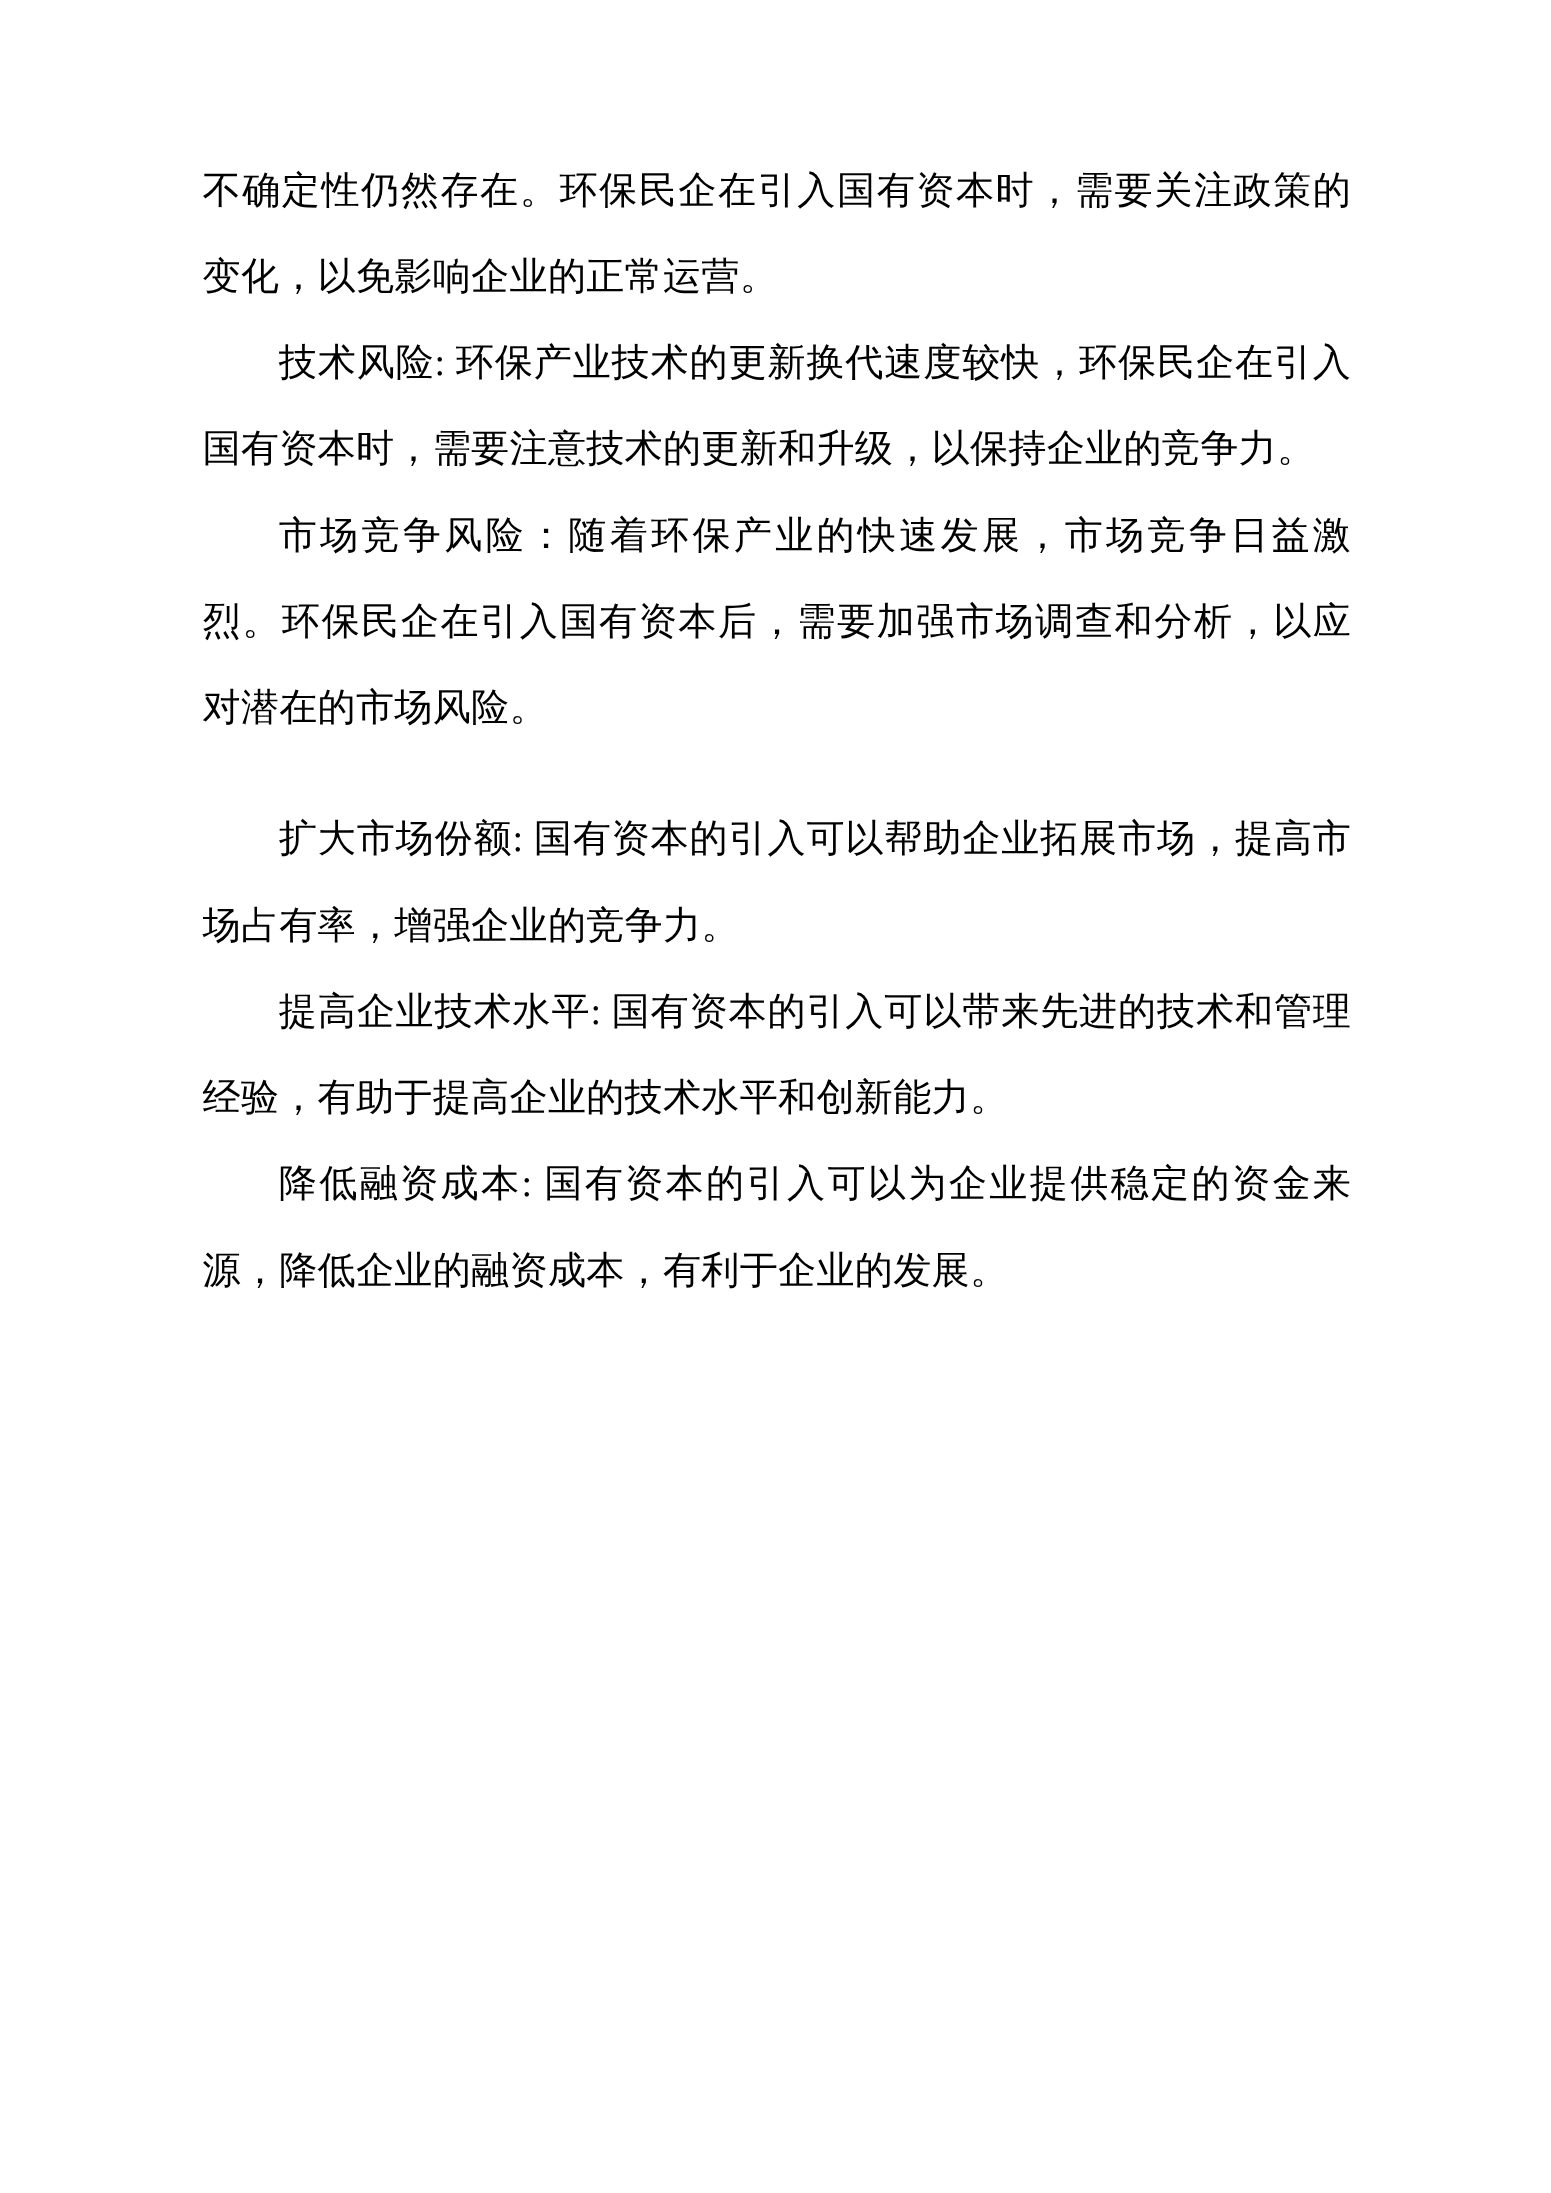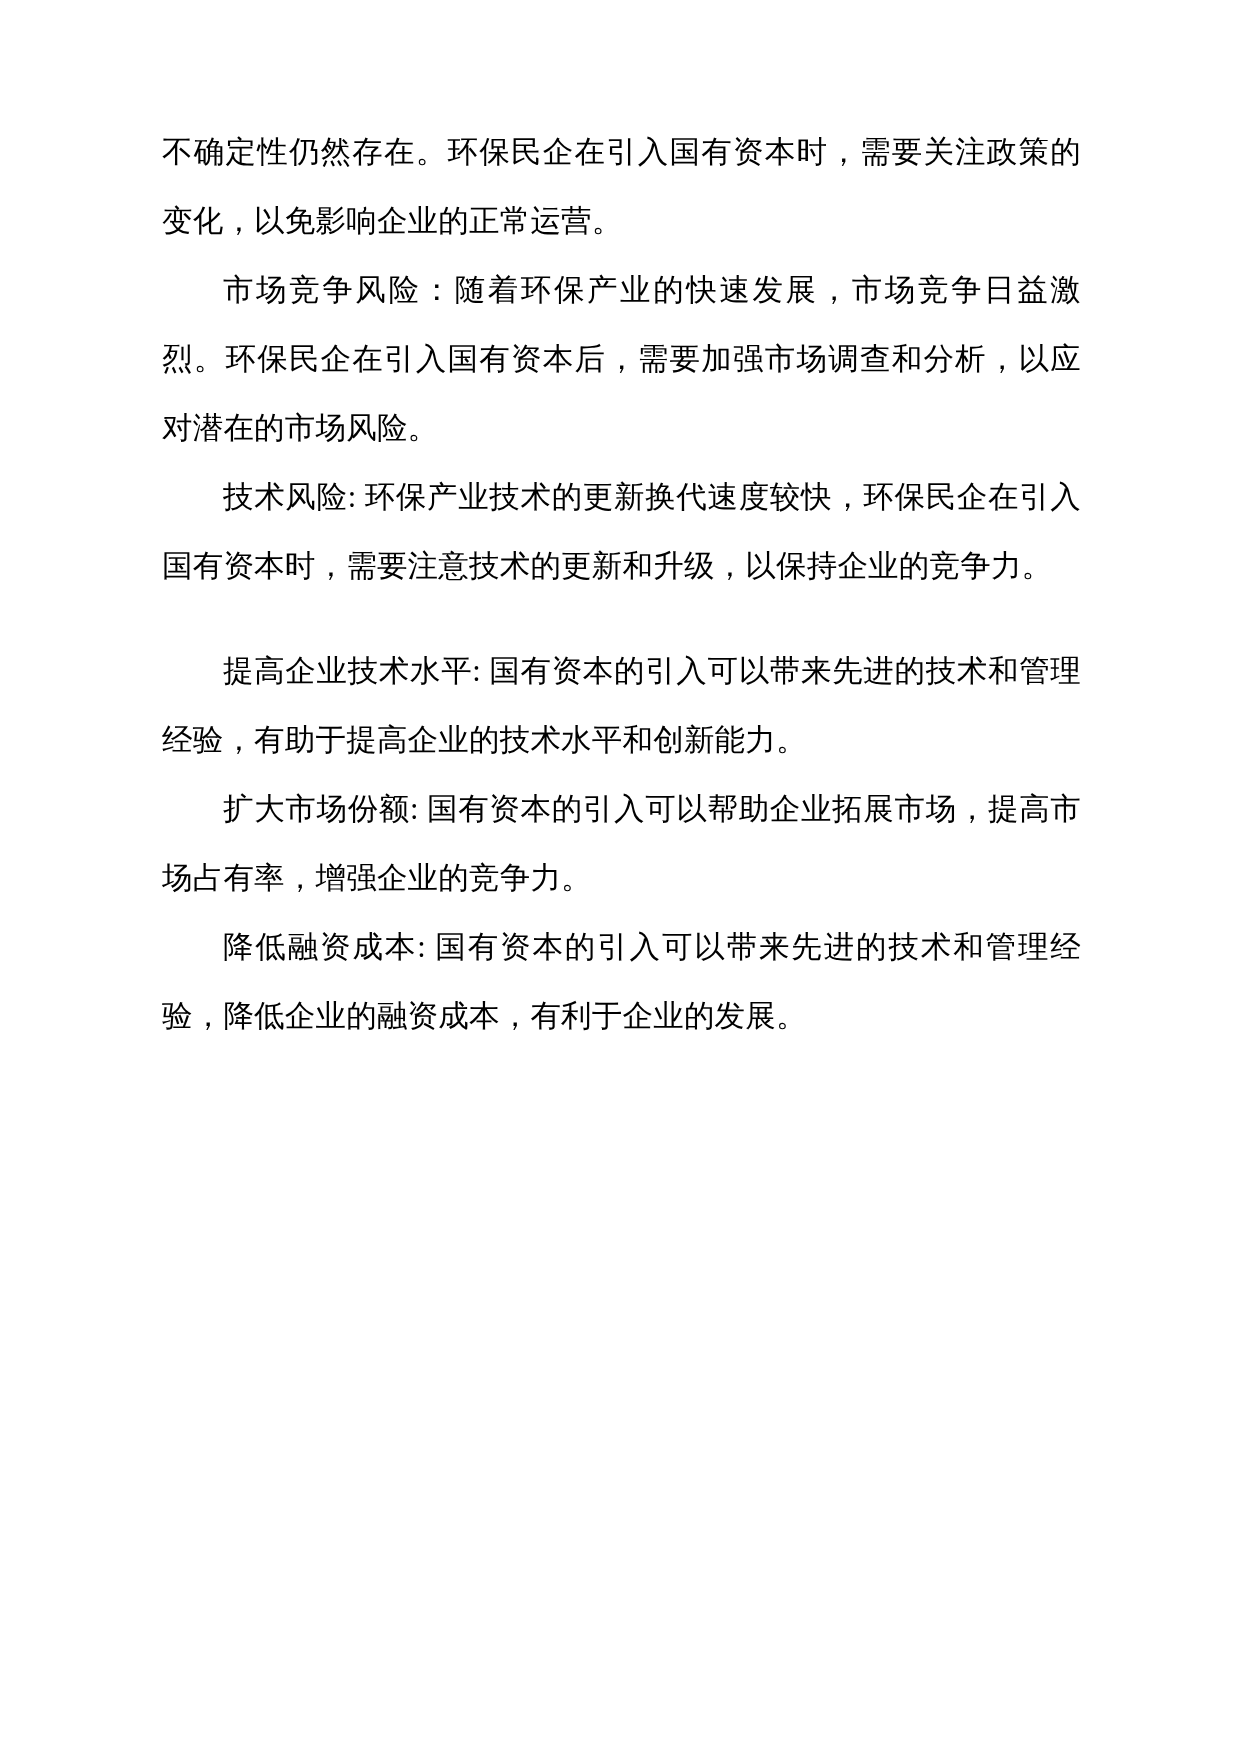--- a/index.html
+++ b/index.html
@@ -49,29 +49,29 @@
   .gap-before-heading { height: 36px; }
 </style>
 </head>
 <body>
 
 <div class="page">
   <div class="doc-body">
 
     <p class="para">不确定性仍然存在。环保民企在引入国有资本时，需要关注政策的变化，以免影响企业的正常运营。</p>
 
+    <p class="para indent">技术风险: 环保产业技术的更新换代速度较快，环保民企在引入国有资本时，需要注意技术的更新和升级，以保持企业的竞争力。</p>
+
     <p class="para indent">市场竞争风险：随着环保产业的快速发展，市场竞争日益激烈。环保民企在引入国有资本后，需要加强市场调查和分析，以应对潜在的市场风险。</p>
-
-    <p class="para indent">技术风险: 环保产业技术的更新换代速度较快，环保民企在引入国有资本时，需要注意技术的更新和升级，以保持企业的竞争力。</p>
 
 
     <div class="gap-before-heading"></div>
 
 
+    <p class="para indent">扩大市场份额: 国有资本的引入可以帮助企业拓展市场，提高市场占有率，增强企业的竞争力。</p>
+
     <p class="para indent">提高企业技术水平: 国有资本的引入可以带来先进的技术和管理经验，有助于提高企业的技术水平和创新能力。</p>
 
-    <p class="para indent">扩大市场份额: 国有资本的引入可以帮助企业拓展市场，提高市场占有率，增强企业的竞争力。</p>
-
-    <p class="para indent">降低融资成本: 国有资本的引入可以带来先进的技术和管理经验，降低企业的融资成本，有利于企业的发展。</p>
+    <p class="para indent">降低融资成本: 国有资本的引入可以为企业提供稳定的资金来源，降低企业的融资成本，有利于企业的发展。</p>
 
 
   </div>
 </div>
 
 </body></html>

